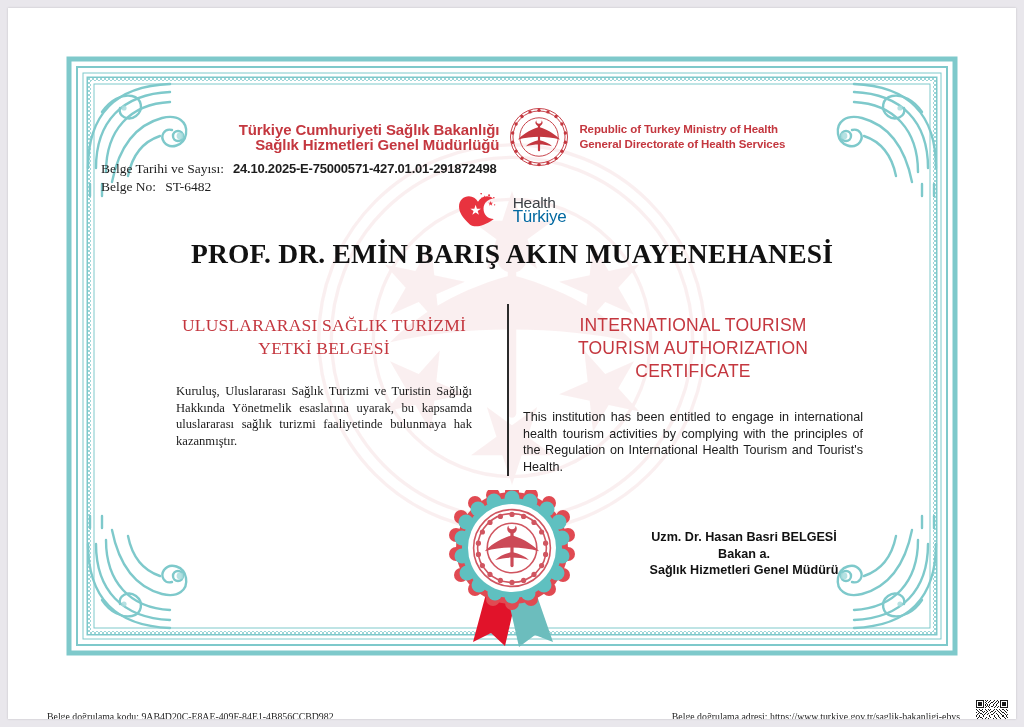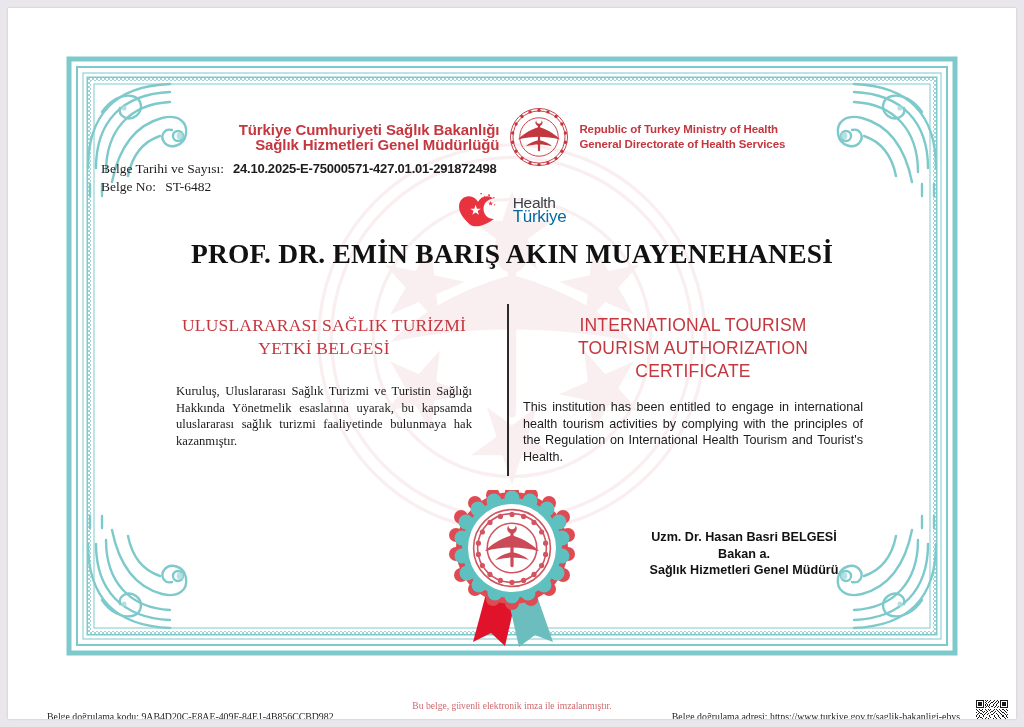--- a/index.html
+++ b/index.html
@@ -104,21 +104,21 @@
     text-align:center;color:#c4373f;
     font-size:17.5px;line-height:23px;font-weight:normal;
     letter-spacing:.2px;
   }
   .col-body{
     margin-top:23px;
     font-size:12.6px;line-height:16.5px;color:#1b1b1b;
     text-align:justify;
   }
   .col-left .col-body{padding:0 22px;}
-  .col-right .col-body{padding:0 2px;margin-top:16px;}
+  .col-right .col-body{padding:0 2px;margin-top:26px;}
 
   
   .seal{
     position:absolute;left:50%;top:482px;
     transform:translateX(-50%);
     width:166px;height:165px;
   }
 
   
   .sign{
@@ -450,21 +450,20 @@
       </g>
       <g fill="#cc4a57">
         <rect x="96" y="58" width="8" height="90" rx="4"></rect>
         <path d="M100 68 C66 78 44 96 32 108 C56 102 78 99 100 99 C122 99 144 102 168 108 C156 96 134 78 100 68 Z"></path>
         <path d="M100 110 C80 114 66 122 58 130 C72 126 86 124 100 124 C114 124 128 126 142 130 C134 122 120 114 100 110 Z"></path>
         <path d="M91 44 A12 12 0 1 0 109 44 A9 9 0 1 1 91 44 Z"></path>
       </g>
     </g>
   </svg>
 
-  <div class="foot-note">Bu belge, güvenli elektronik imza ile imzalanmıştır.</div>
   <div class="foot-left">Belge doğrulama kodu: 9AB4D20C-E8AE-409F-84E1-4B856CCBD982</div>
   <div class="foot-right">Belge doğrulama adresi: https://www.turkiye.gov.tr/saglik-bakanligi-ebys</div>
 
   <svg class="qr" viewBox="0 0 29 29" shape-rendering="crispEdges">
     <rect width="29" height="29" fill="#ffffff"></rect>
     <g fill="#1a1a1a">
       <rect x="0" y="0" width="7" height="1"></rect>
         <rect x="0" y="6" width="7" height="1"></rect>
       <rect x="0" y="0" width="1" height="7"></rect>
         <rect x="6" y="0" width="1" height="7"></rect>

